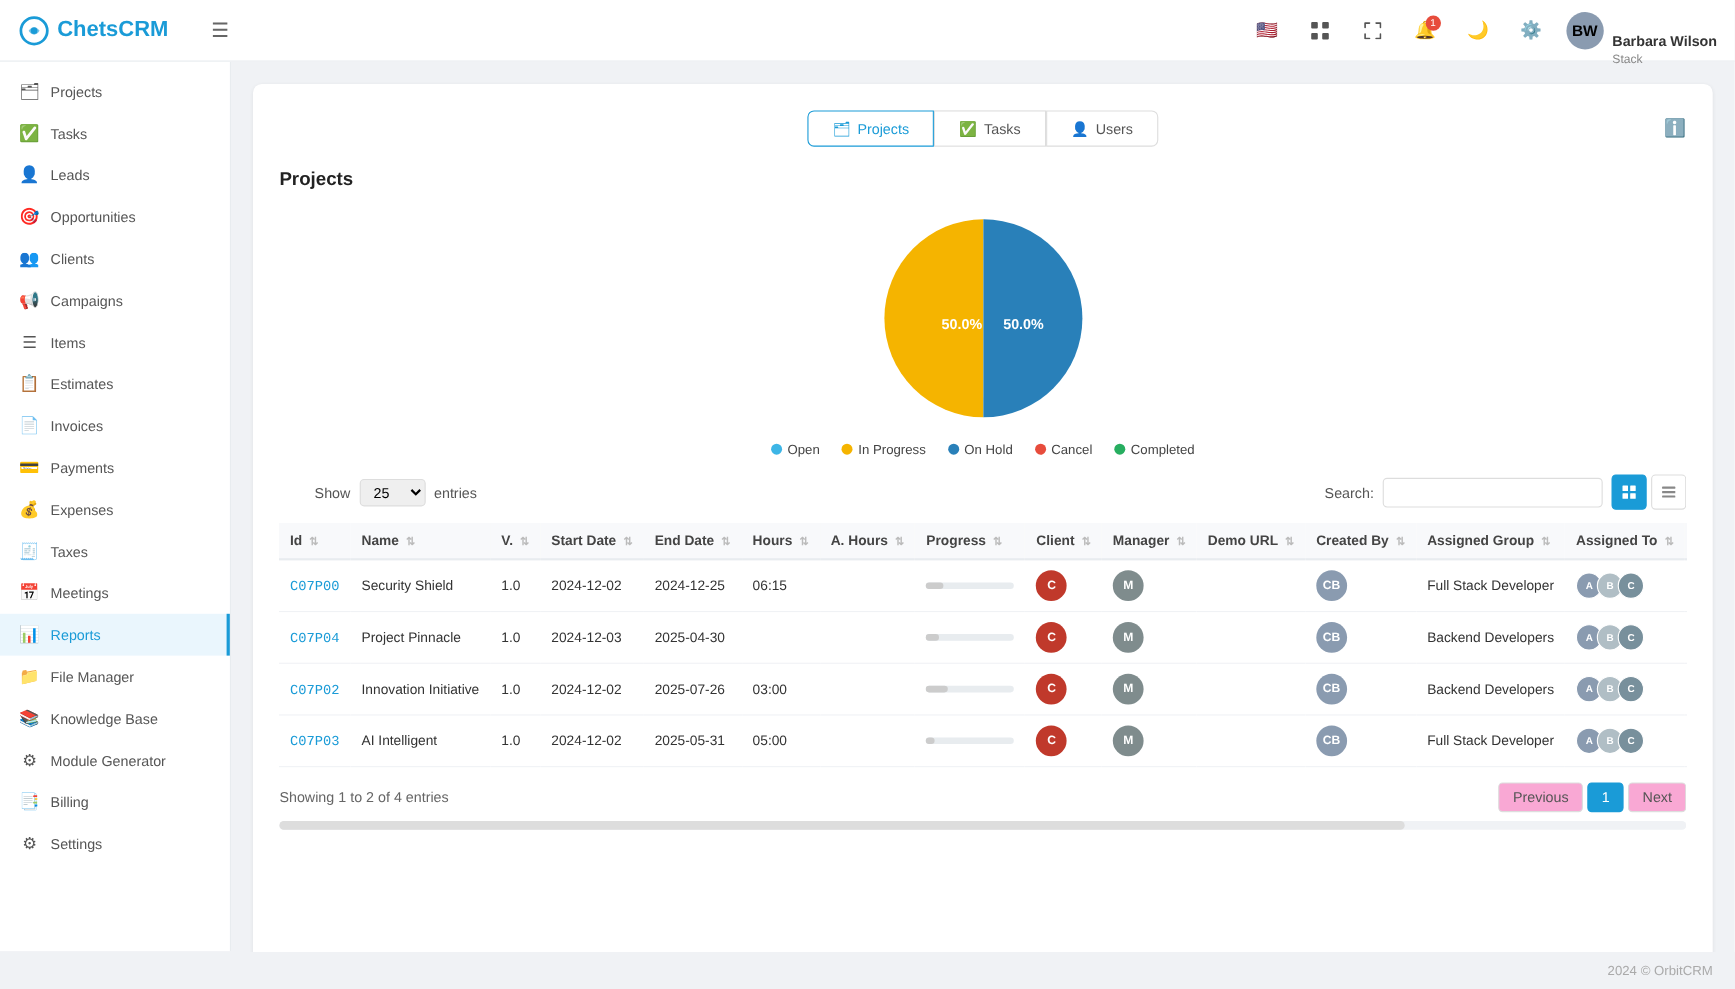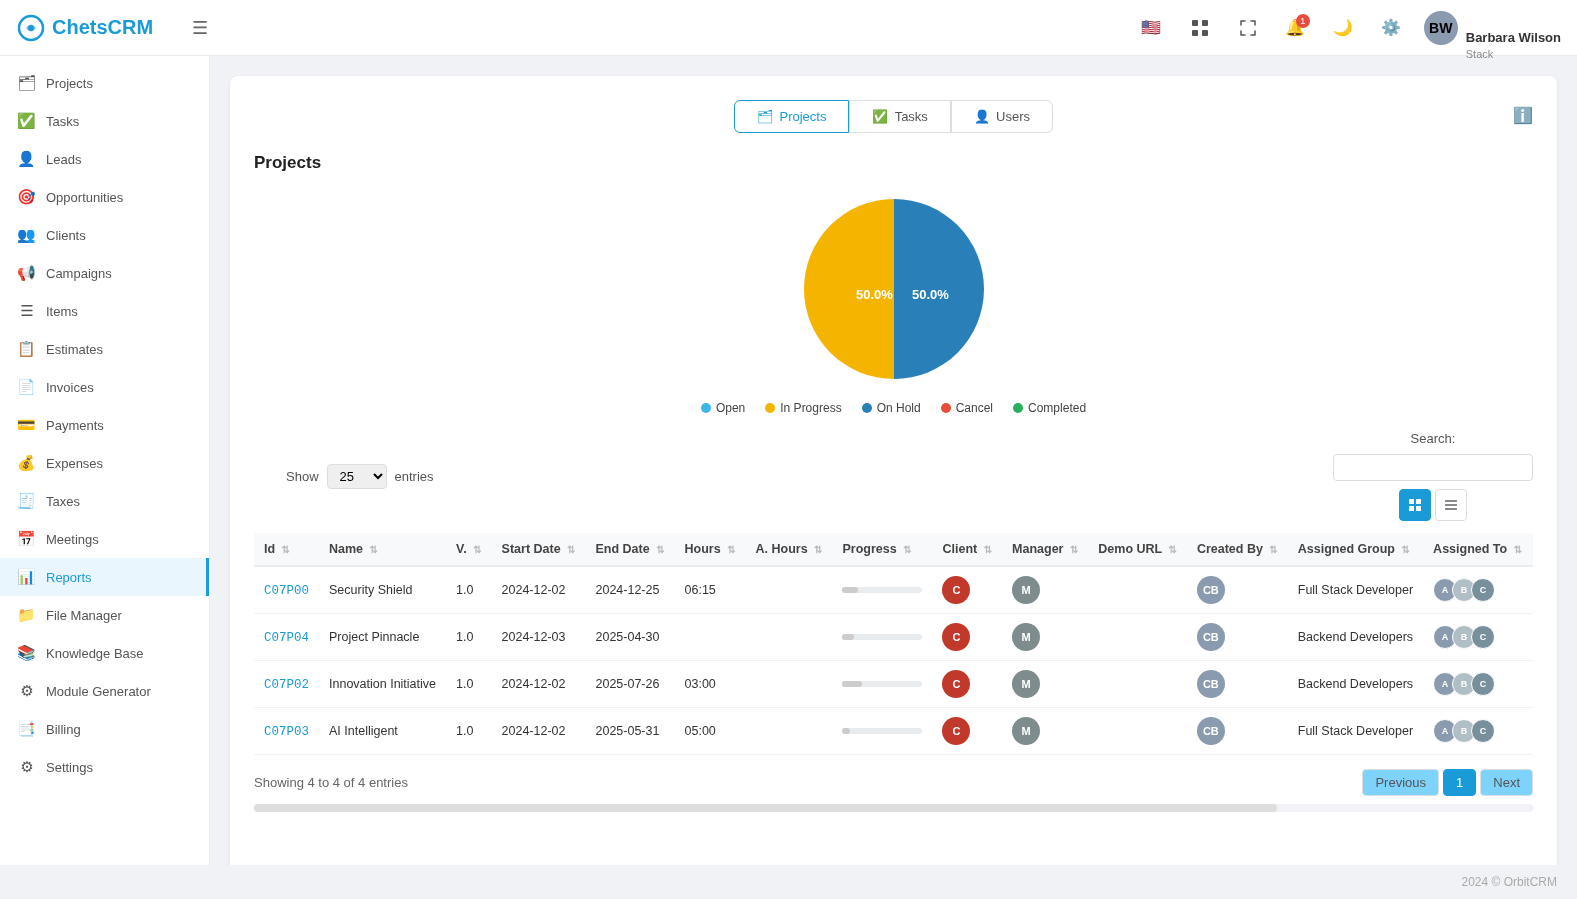--- a/index.html
+++ b/index.html
@@ -103,21 +103,21 @@
     .legend-item { display: flex; align-items: center; gap: 5px; font-size: 12px; color: #444; }
     .legend-dot { width: 10px; height: 10px; border-radius: 50%; }
 
     
     .pie-svg { width: 200px; height: 200px; }
 
     
     .table-controls { display: flex; align-items: center; justify-content: space-between; margin-bottom: 12px; margin-left: 32px; }
     .show-entries { display: flex; align-items: center; gap: 8px; font-size: 13px; color: #555; }
     .show-select { border: 1px solid #ddd; border-radius: 4px; padding: 3px 8px; font-size: 13px; }
-    .search-bar { display: flex; align-items: center; gap: 8px; flex-direction: column; }
+    .search-bar { display: flex; align-items: center; gap: 8px; }
     .search-label { font-size: 13px; color: #555; }
     .search-input { border: 1px solid #ddd; border-radius: 4px; padding: 5px 10px; font-size: 13px; width: 200px; }
     .view-btns { display: flex; gap: 4px; }
     .view-btn { width: 32px; height: 32px; border: 1px solid #ddd; border-radius: 4px; background: #fff; cursor: pointer; display: flex; align-items: center; justify-content: center; font-size: 13px; }
     .view-btn.active { background: #1a9bd7; color: #fff; border-color: #1a9bd7; }
 
     
     .data-table { width: 100%; border-collapse: collapse; font-size: 12.5px; }
     .data-table th {
       background: #f8f9fb;
@@ -140,21 +140,21 @@
     .avatar-img { width: 28px; height: 28px; border-radius: 50%; background: #b0bec5; display: flex; align-items: center; justify-content: center; font-size: 11px; color: #fff; font-weight: 600; }
 
     
     .pagination-area { display: flex; align-items: center; justify-content: space-between; margin-top: 14px; }
     .pagination-info { font-size: 13px; color: #666; }
     .pagination-btns { display: flex; align-items: center; gap: 4px; }
     .page-btn {
       padding: 5px 12px;
       border: 1px solid #ddd;
       border-radius: 4px;
-      background: #7dd3fc;
+      background: #f9a8d4;
       cursor: pointer;
       font-size: 13px;
       color: #555;
     }
     .page-btn.active { background: #1a9bd7; color: #fff; border-color: #1a9bd7; }
 
     
     .scroll-track { height: 8px; background: #f0f2f5; border-radius: 4px; margin-top: 8px; position: relative; }
     .scroll-thumb { height: 8px; width: 80%; background: #ddd; border-radius: 4px; }
 
@@ -543,21 +543,21 @@
                   </div>
                 </td>
       <td>-</td>
 
     </tr>
             </tbody>
         </table>
       </div>
 
       <div class="pagination-area">
-        <span class="pagination-info">Showing 4 to 4 of 4 entries</span>
+        <span class="pagination-info">Showing 1 to 2 of 4 entries</span>
         <div class="pagination-btns">
           <button class="page-btn">Previous</button>
           <button class="page-btn active">1</button>
           <button class="page-btn">Next</button>
         </div>
       </div>
 
       <div class="scroll-track">
         <div class="scroll-thumb"></div>
       </div>

